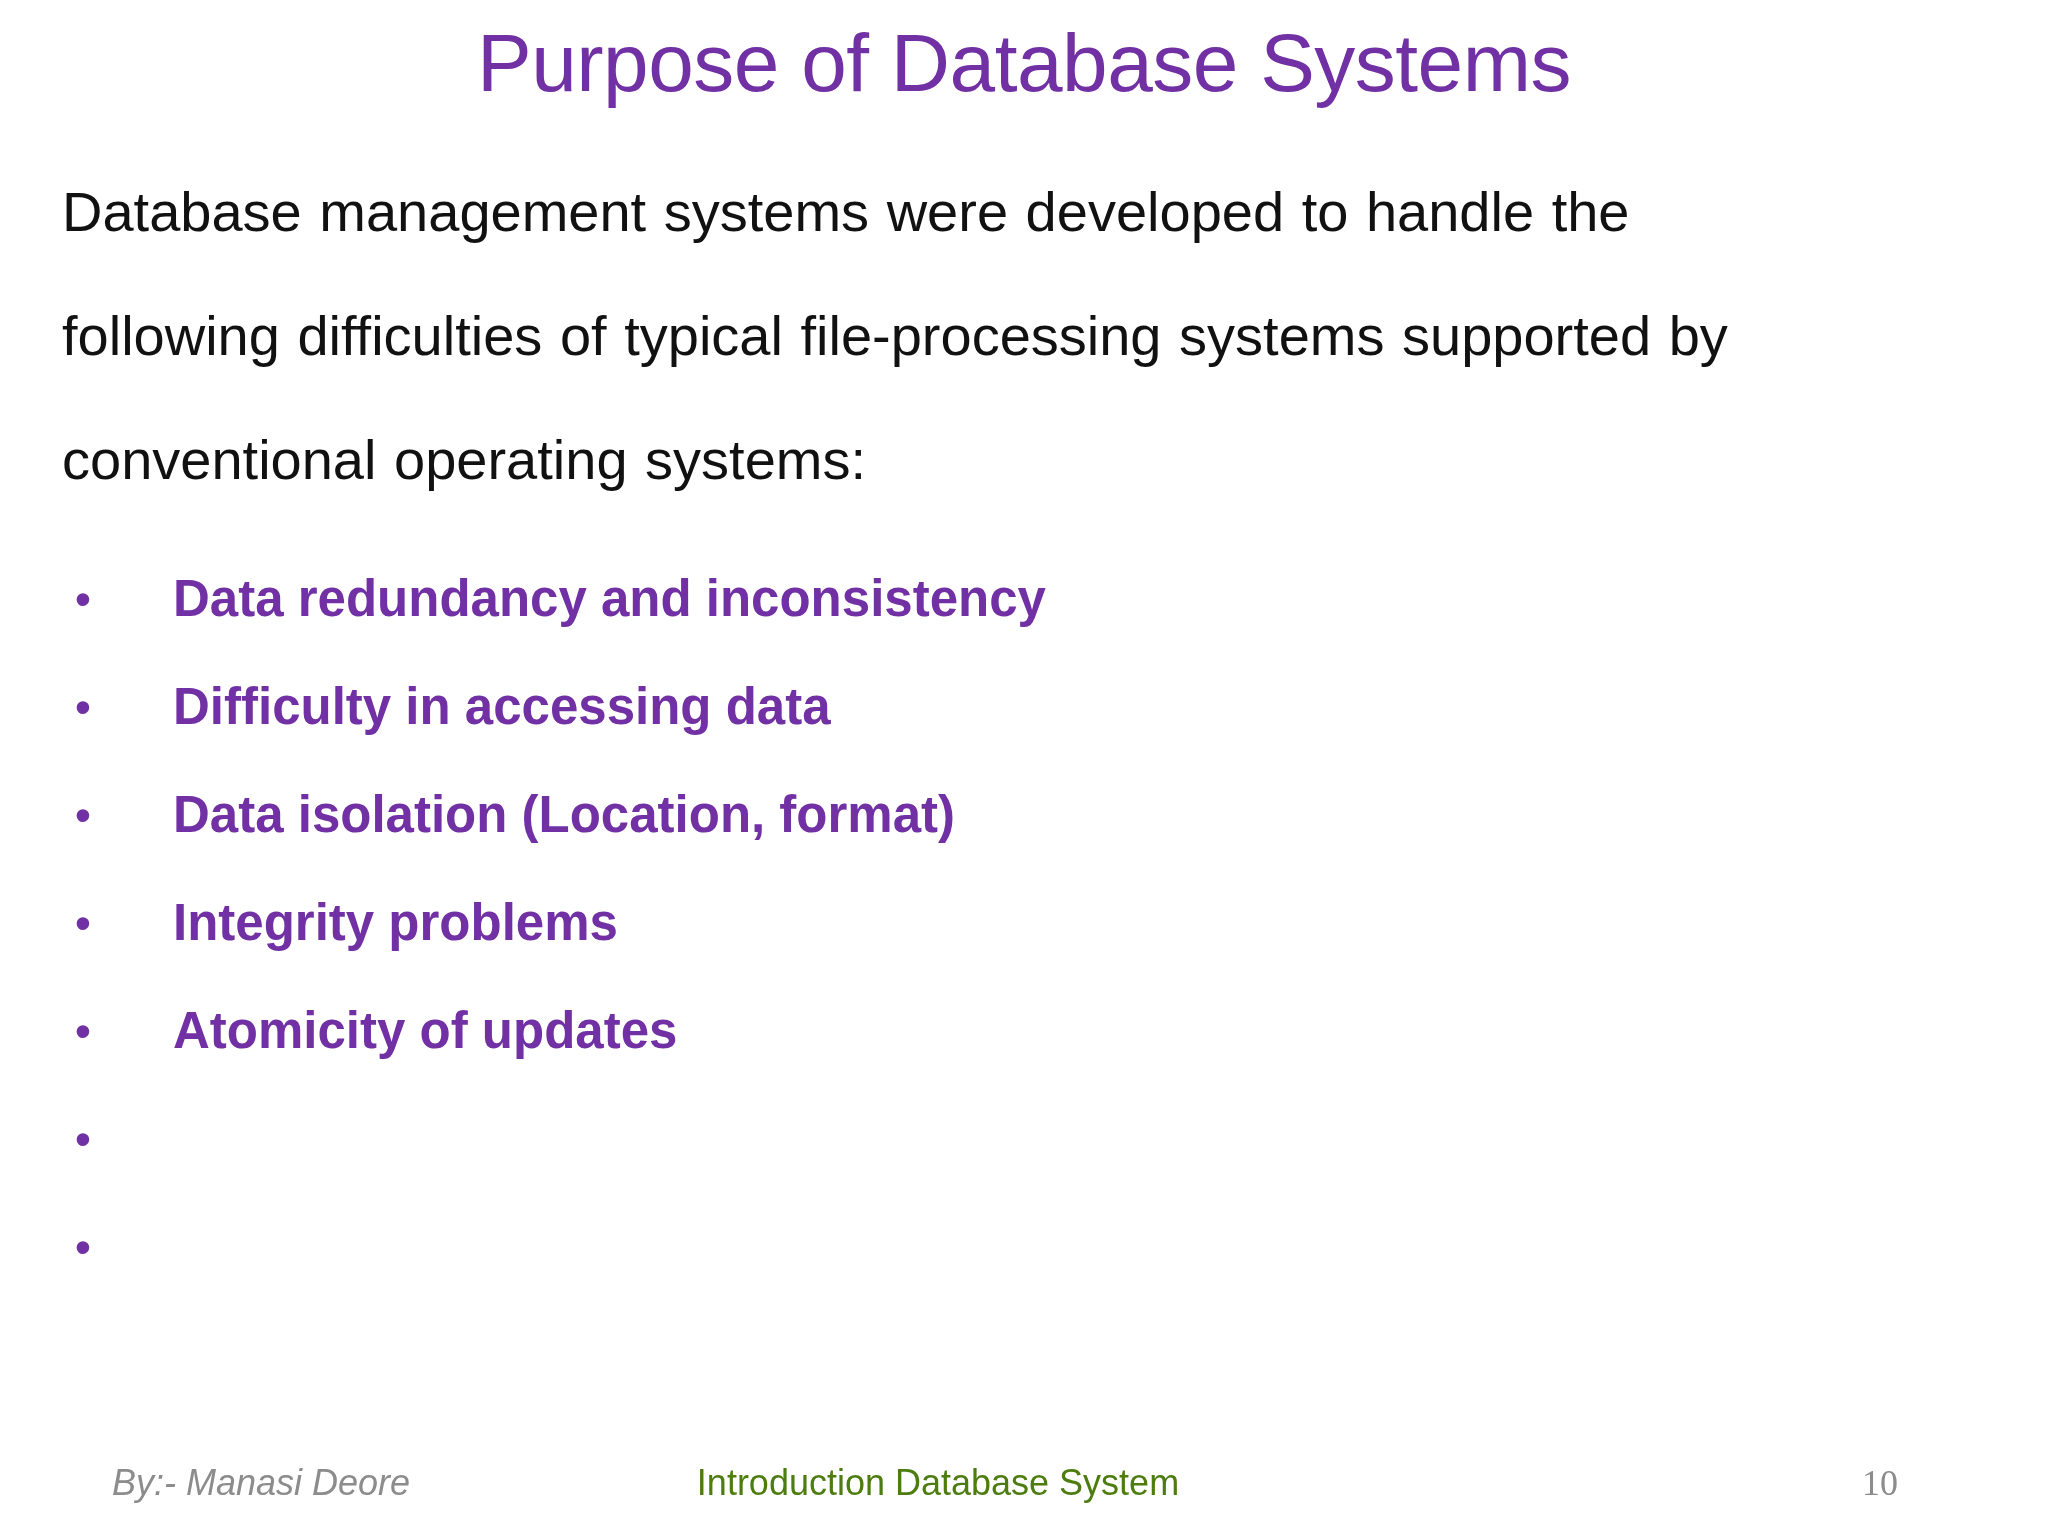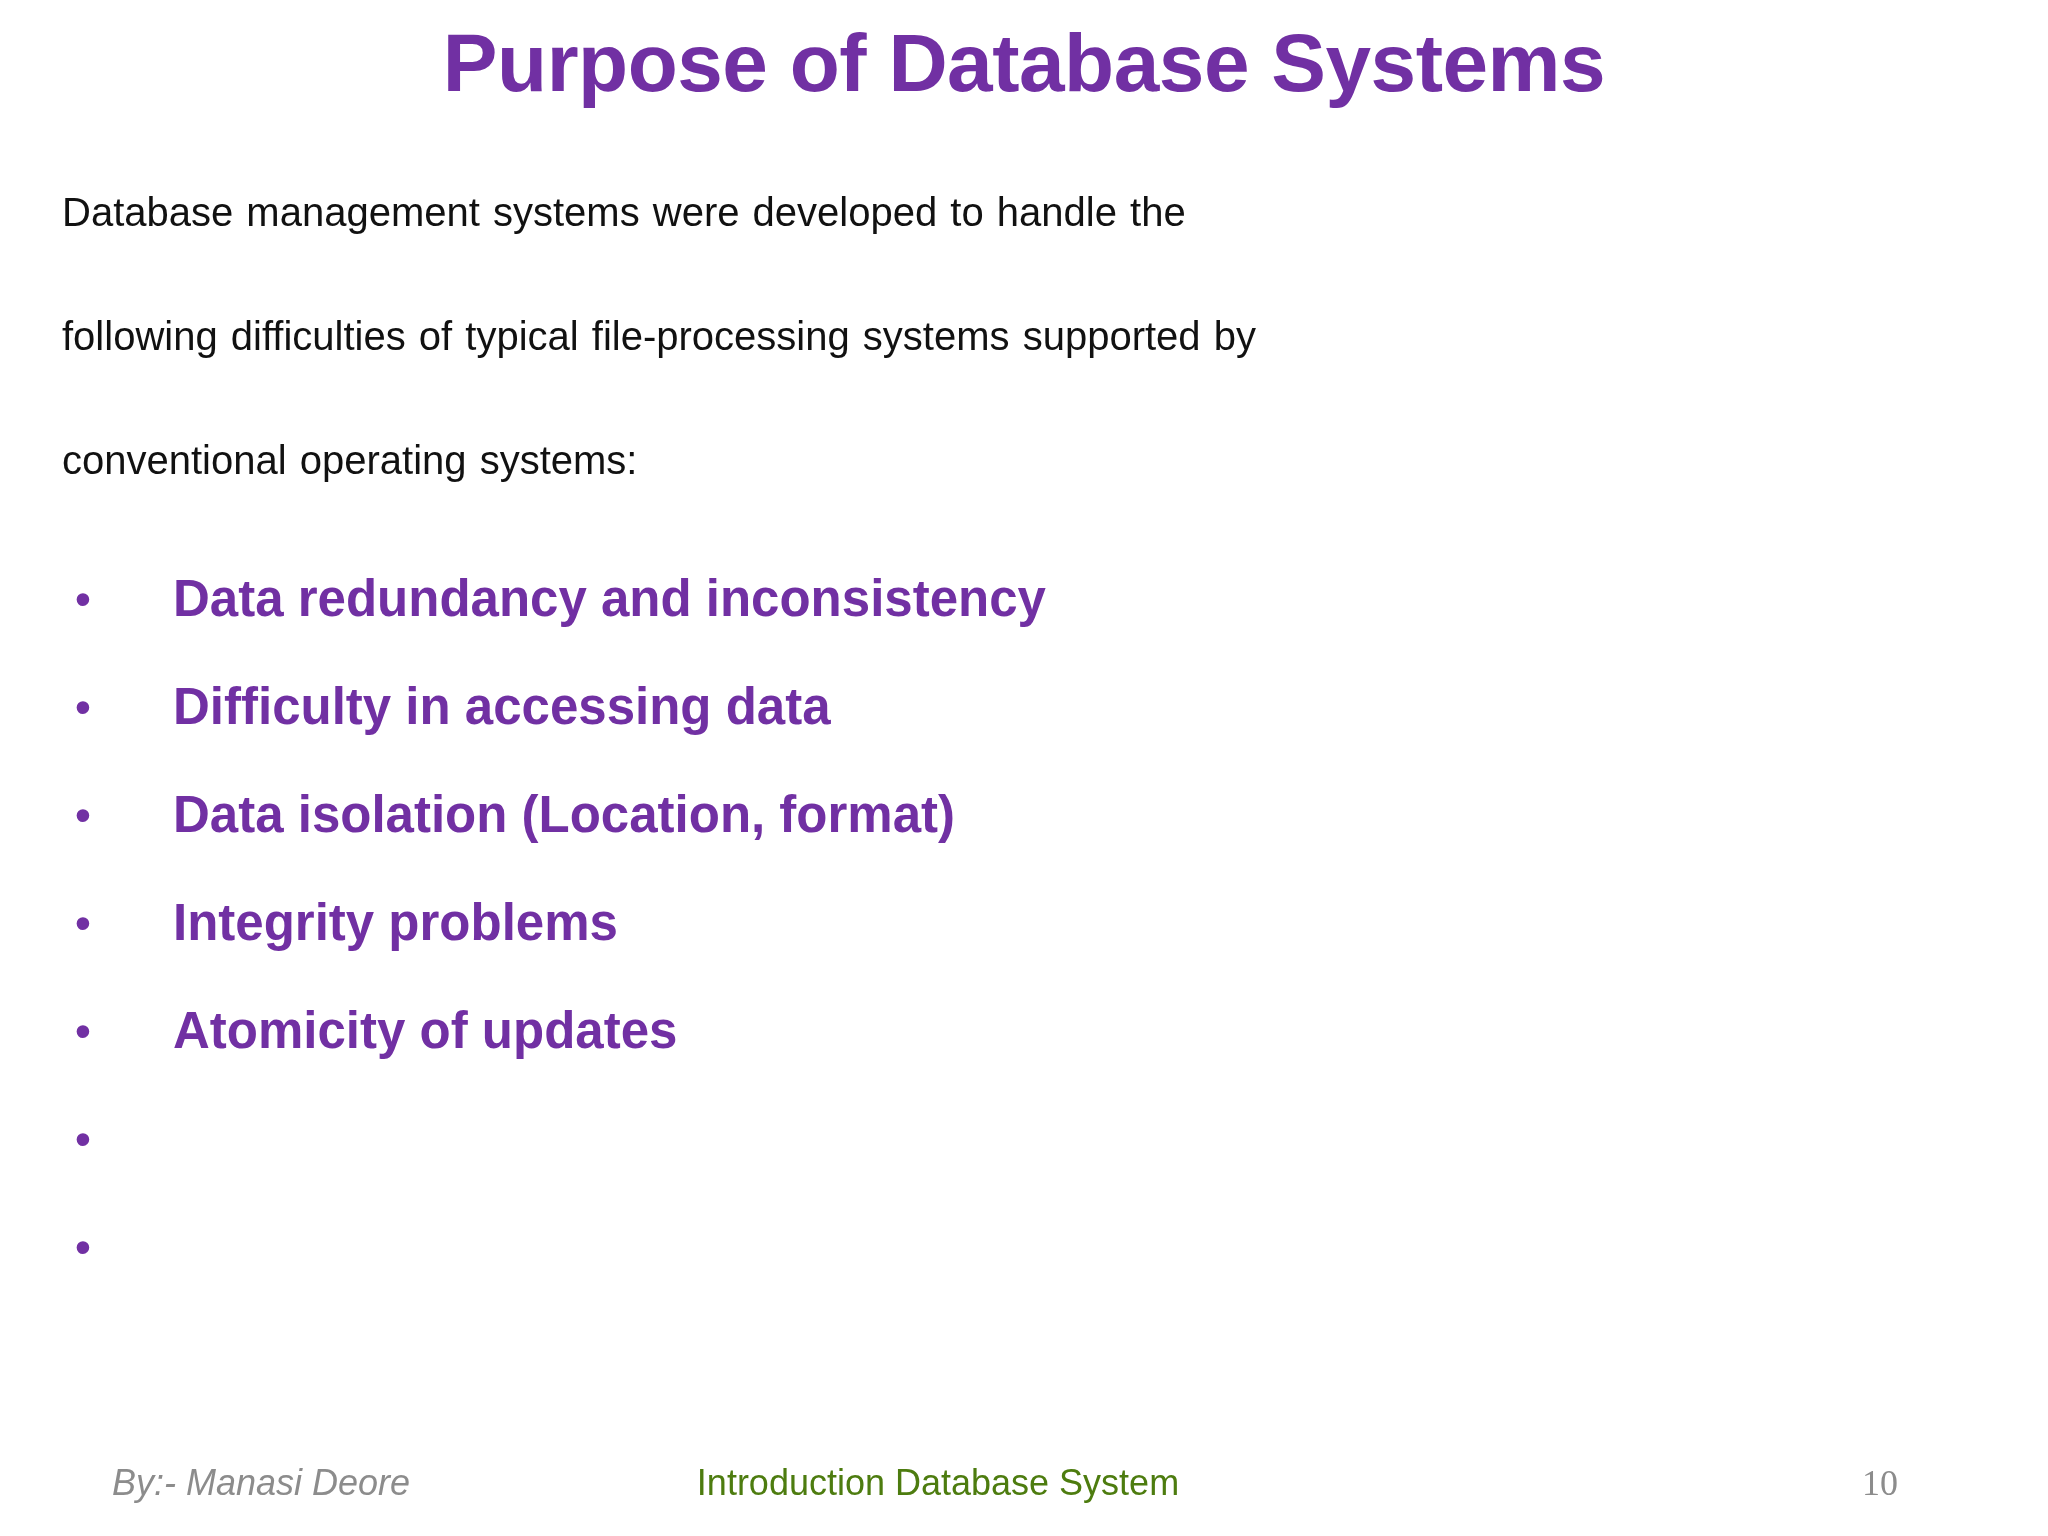--- a/index.html
+++ b/index.html
@@ -25,34 +25,34 @@
   }
 
   
   .slide-title {
     position: absolute;
     left: 0;
     top: 20px;
     width: 2048px;
     text-align: center;
     font-size: 82px;
-    font-weight: bold;
+    font-weight: normal;
     color: #7130A3;
     letter-spacing: -0.5px;
     line-height: 1.05;
     white-space: nowrap;
   }
 
   
   .intro-paragraph {
     position: absolute;
     left: 62px;
     top: 150px;
     width: 1905px;
-    font-size: 40px;
+    font-size: 56px;
     line-height: 124px;
     color: #111111;
     text-align: justify;
     text-align-last: left;
     word-spacing: 2px;
   }
   .intro-paragraph .line {
     display: block;
     white-space: nowrap;
   }

